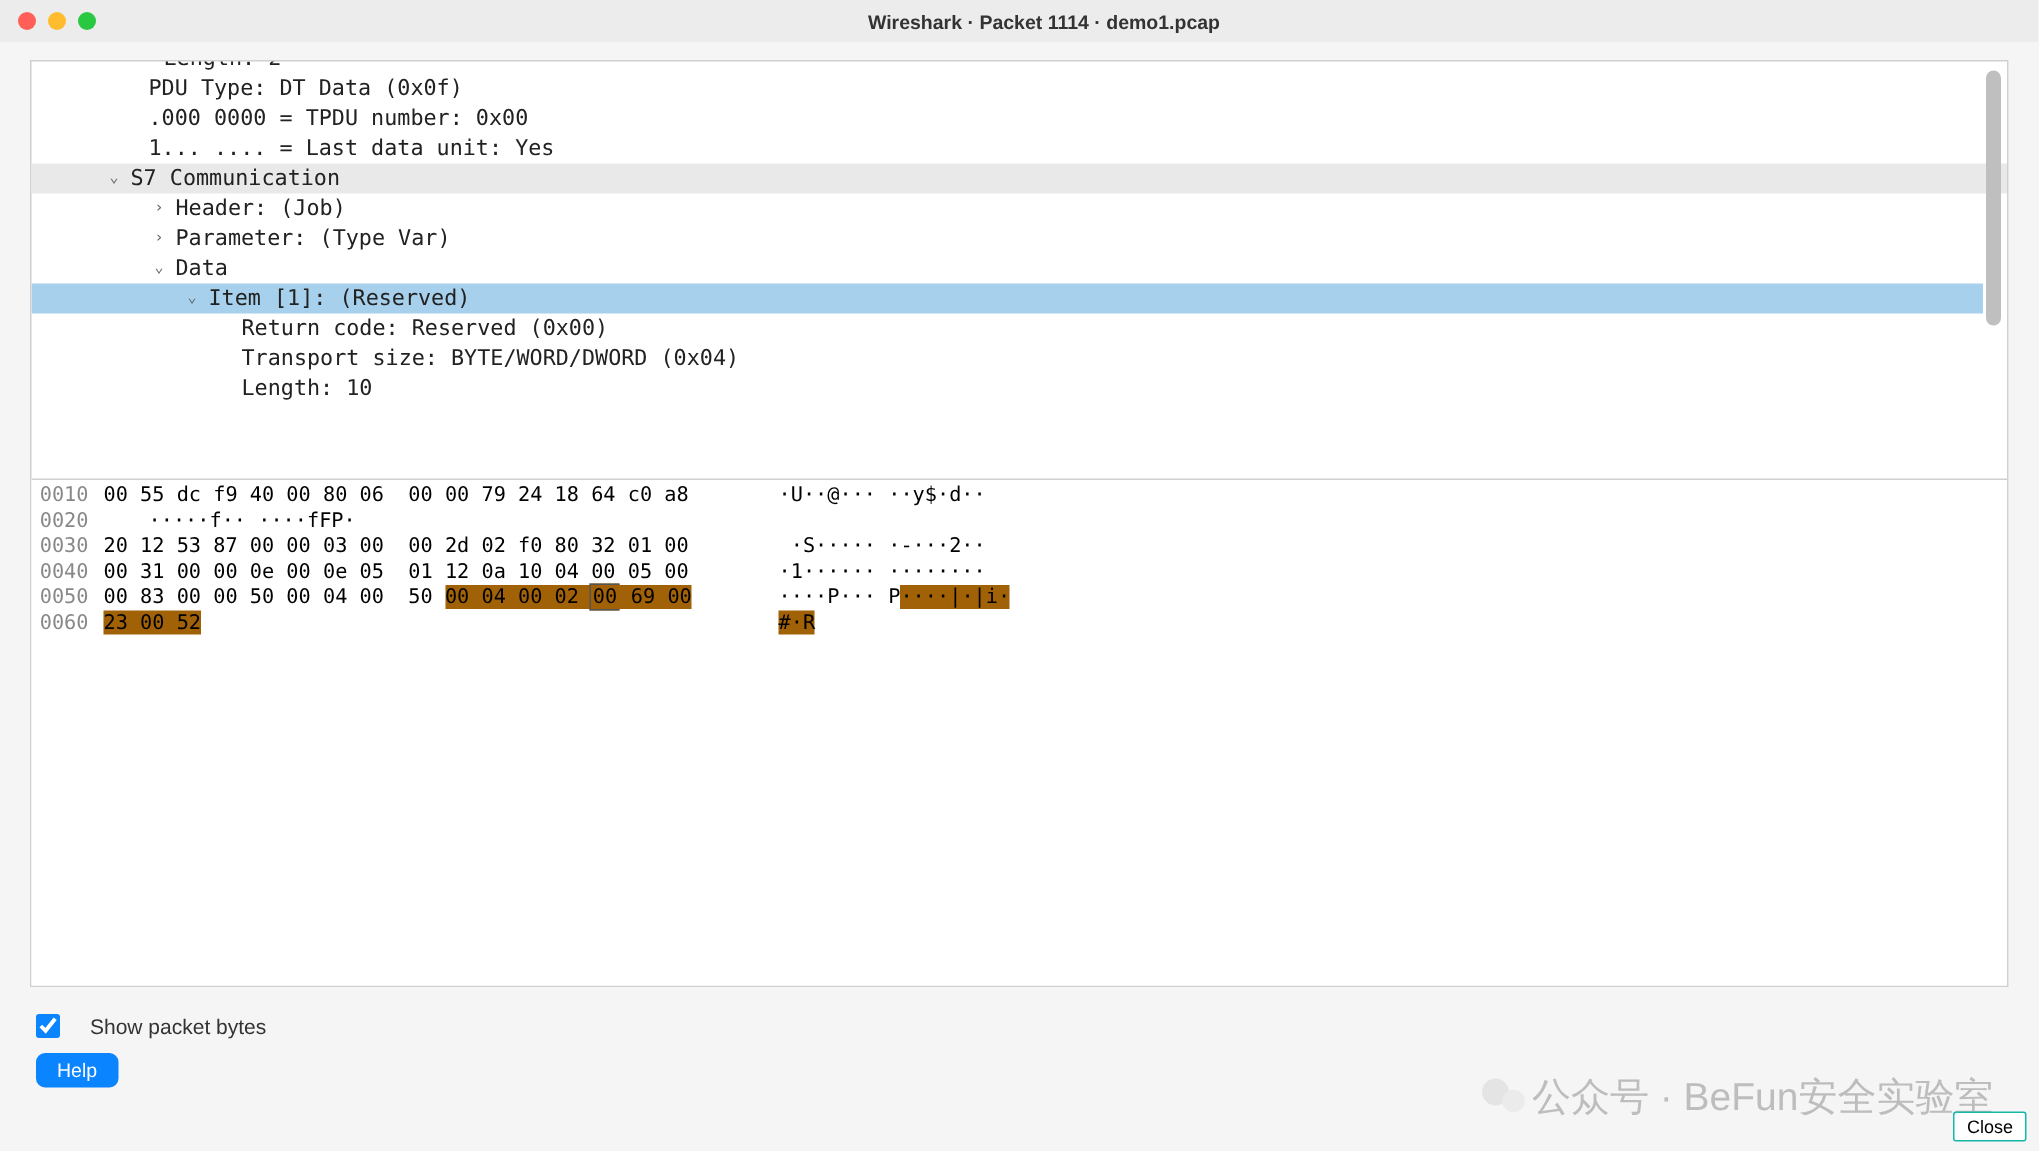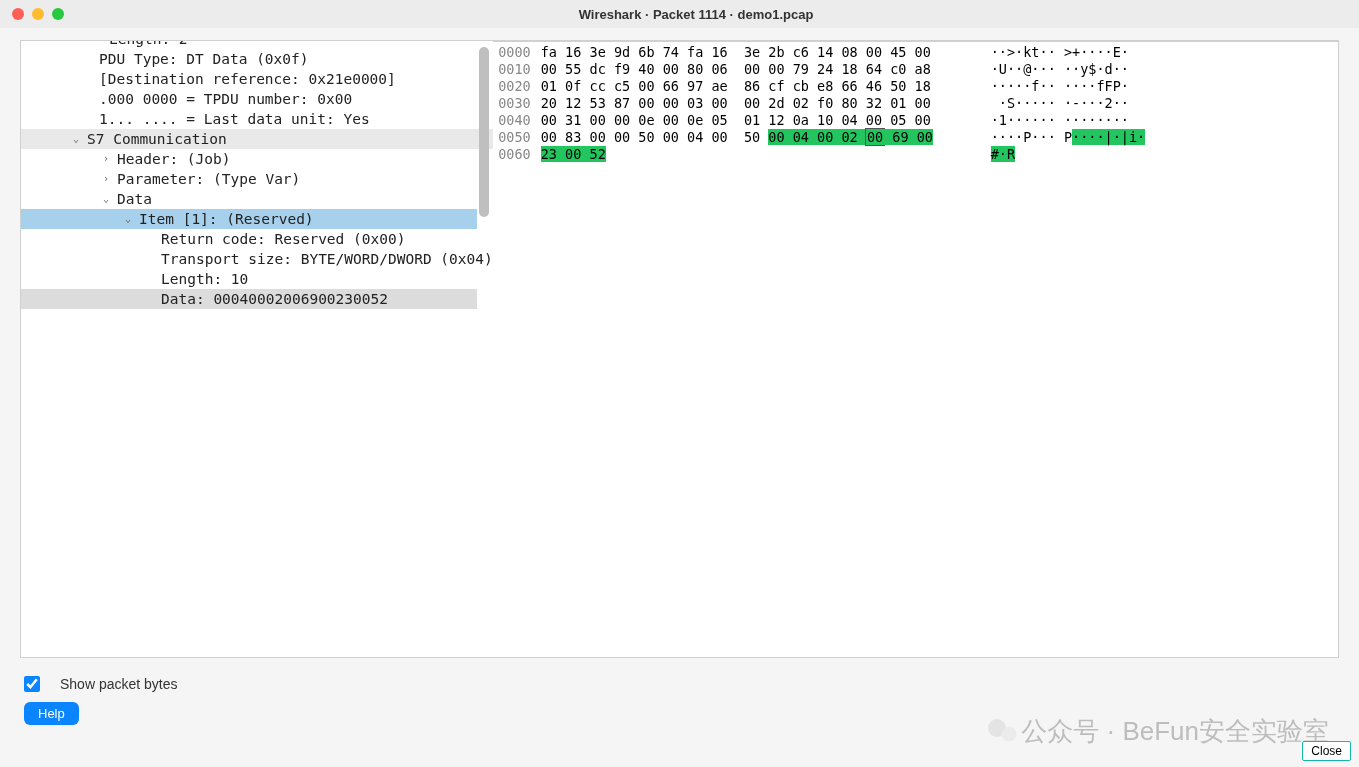--- a/index.html
+++ b/index.html
@@ -5,39 +5,39 @@
   * { box-sizing: border-box; margin: 0; padding: 0; }
   html, body { width: 1359px; height: 767px; font-family: -apple-system, BlinkMacSystemFont, "Segoe UI", sans-serif; background: #f5f5f5; overflow: hidden; }
   .titlebar { height: 28px; display: flex; align-items: center; padding: 0 12px; background: #ececec; position: relative; }
   .traffic-lights { display: flex; gap: 8px; }
   .tl { width: 12px; height: 12px; border-radius: 50%; }
   .tl.red { background: #ff5f57; }
   .tl.yellow { background: #febc2e; }
   .tl.green { background: #28c840; }
   .titlebar-title { position: absolute; left: 0; right: 0; text-align: center; font-size: 13px; font-weight: 600; color: #333; pointer-events: none; padding-left: 33px; }
   .content { padding: 12px 20px 0 20px; }
-  .panel-wrap { border: 1px solid #d0d0d0; background: #fff; height: 618px; display: flex; position: relative; }
+  .panel-wrap { border: 1px solid #d0d0d0; background: #fff; height: 618px; display: flex; flex-direction: column; position: relative; }
   .tree-pane { font-family: "SF Mono", "Menlo", "Consolas", monospace; font-size: 14.5px; line-height: 20px; color: #222; overflow: hidden; position: relative; }
   .tree-scroll { position: absolute; right: 4px; top: 6px; width: 10px; height: 170px; background: #bfbfbf; border-radius: 5px; }
   .tree-line { white-space: pre; padding-left: 8px; }
   .tree-line.cut { padding-left: 88px; }
   .indent-2 { padding-left: 78px; }
   .indent-3 { padding-left: 100px; }
   .indent-4 { padding-left: 140px; }
   .row-flex { display: flex; align-items: center; }
   .toggle { width: 14px; display: inline-flex; justify-content: center; align-items: center; cursor: pointer; color: #666; font-size: 10px; margin-right: 4px; }
   .proto-bg { background: #e9e9e9; }
   .sel-bg { background: #a7d0ec; }
   .data-bg { background: #dcdcdc; }
   .hex-pane { border-top: 1px solid #d0d0d0; font-family: "SF Mono", "Menlo", "Consolas", monospace; font-size: 13.5px; line-height: 17px; padding: 2px 0 0 0; flex-grow: 1; background: #fff; overflow: hidden; }
   .hex-row { display: flex; white-space: pre; }
   .hex-offset { width: 48px; text-align: right; color: #888; padding-right: 10px; }
   .hex-bytes { width: 420px; }
   .hex-ascii { padding-left: 30px; }
-  .hl { background: #22c55e; }
+  .hl { background: #a16207; }
   .box { border: 1px solid #555; padding: 0 1px; margin: 0 -1px; }
   .footer { padding: 18px 24px 0 24px; display: flex; align-items: center; gap: 20px; font-size: 14px; color: #333; }
   .footer input[type=checkbox] { width: 16px; height: 16px; accent-color: #0a84ff; }
   .help-row { padding: 10px 24px 0 24px; }
   .help-btn { background: #0a84ff; color: #ffffff; border: none; border-radius: 6px; padding: 4px 14px; font-size: 13px; cursor: pointer; }
   .watermark { position: absolute; right: 30px; bottom: 18px; display: flex; align-items: center; gap: 0; color: #bdbdbd; font-size: 26px; pointer-events: none; font-weight: 400; }
   .watermark svg { width: 36px; height: 36px; opacity: 0.4; }
   .close-btn { position: absolute; right: 8px; bottom: 6px; background: #fff; border: 1px solid #14b8a6; font-size: 12px; padding: 2px 8px; cursor: pointer; border-radius: 2px; }
 </style>
 </head>
@@ -53,21 +53,20 @@
 </div>
 
 <div class="content">
   <div class="panel-wrap">
 
     <div class="tree-pane" style="height:278px;">
       <div class="tree-scroll"></div>
 
       <div class="tree-line cut" style="margin-top:-12px;">Length: 2</div>
       <div class="tree-line indent-2">PDU Type: DT Data (0x0f)</div>
-      <div class="tree-line indent-2">[Destination reference: 0x21e0000]</div>
       <div class="tree-line indent-2">.000 0000 = TPDU number: 0x00</div>
       <div class="tree-line indent-2">1... .... = Last data unit: Yes</div>
 
       <div class="tree-line proto-bg row-flex" style="padding-left:48px;">
         <span class="toggle">⌄</span>
         <span>S7 Communication</span>
       </div>
 
       <div class="tree-line row-flex indent-2">
         <span class="toggle">›</span>
@@ -83,37 +82,30 @@
       </div>
 
       <div class="tree-line row-flex indent-3 sel-bg" style="margin-right:16px;">
         <span class="toggle">⌄</span>
         <span>Item [1]: (Reserved)</span>
       </div>
 
       <div class="tree-line indent-4">Return code: Reserved (0x00)</div>
       <div class="tree-line indent-4">Transport size: BYTE/WORD/DWORD (0x04)</div>
       <div class="tree-line indent-4">Length: 10</div>
-      <div class="tree-line indent-4 data-bg" style="margin-right:16px;">Data: 00040002006900230052</div>
     </div>
 
     <div class="hex-pane">
-      <div class="hex-row">
-        <span class="hex-offset">0000</span>
-        <span class="hex-bytes"><span>fa 16 3e 9d 6b 74 fa 16</span>  <span>3e 2b c6 14 08 00 45 00</span></span>
-        <span class="hex-ascii">··&gt;·kt·· &gt;+····E·</span>
-      </div>
       <div class="hex-row">
         <span class="hex-offset">0010</span>
         <span class="hex-bytes"><span>00 55 dc f9 40 00 80 06</span>  <span>00 00 79 24 18 64 c0 a8</span></span>
         <span class="hex-ascii">·U··@··· ··y$·d··</span>
       </div>
       <div class="hex-row">
         <span class="hex-offset">0020</span>
-        <span class="hex-bytes"><span>01 0f cc c5 00 66 97 ae</span>  <span>86 cf cb e8 66 46 50 18</span></span>
         <span class="hex-ascii">·····f·· ····fFP·</span>
       </div>
       <div class="hex-row">
         <span class="hex-offset">0030</span>
         <span class="hex-bytes"><span>20 12 53 87 00 00 03 00</span>  <span>00 2d 02 f0 80 32 01 00</span></span>
         <span class="hex-ascii"> ·S····· ·-···2··</span>
       </div>
       <div class="hex-row">
         <span class="hex-offset">0040</span>
         <span class="hex-bytes"><span>00 31 00 00 0e 00 0e 05</span>  <span>01 12 0a 10 04 00 05 00</span></span>

